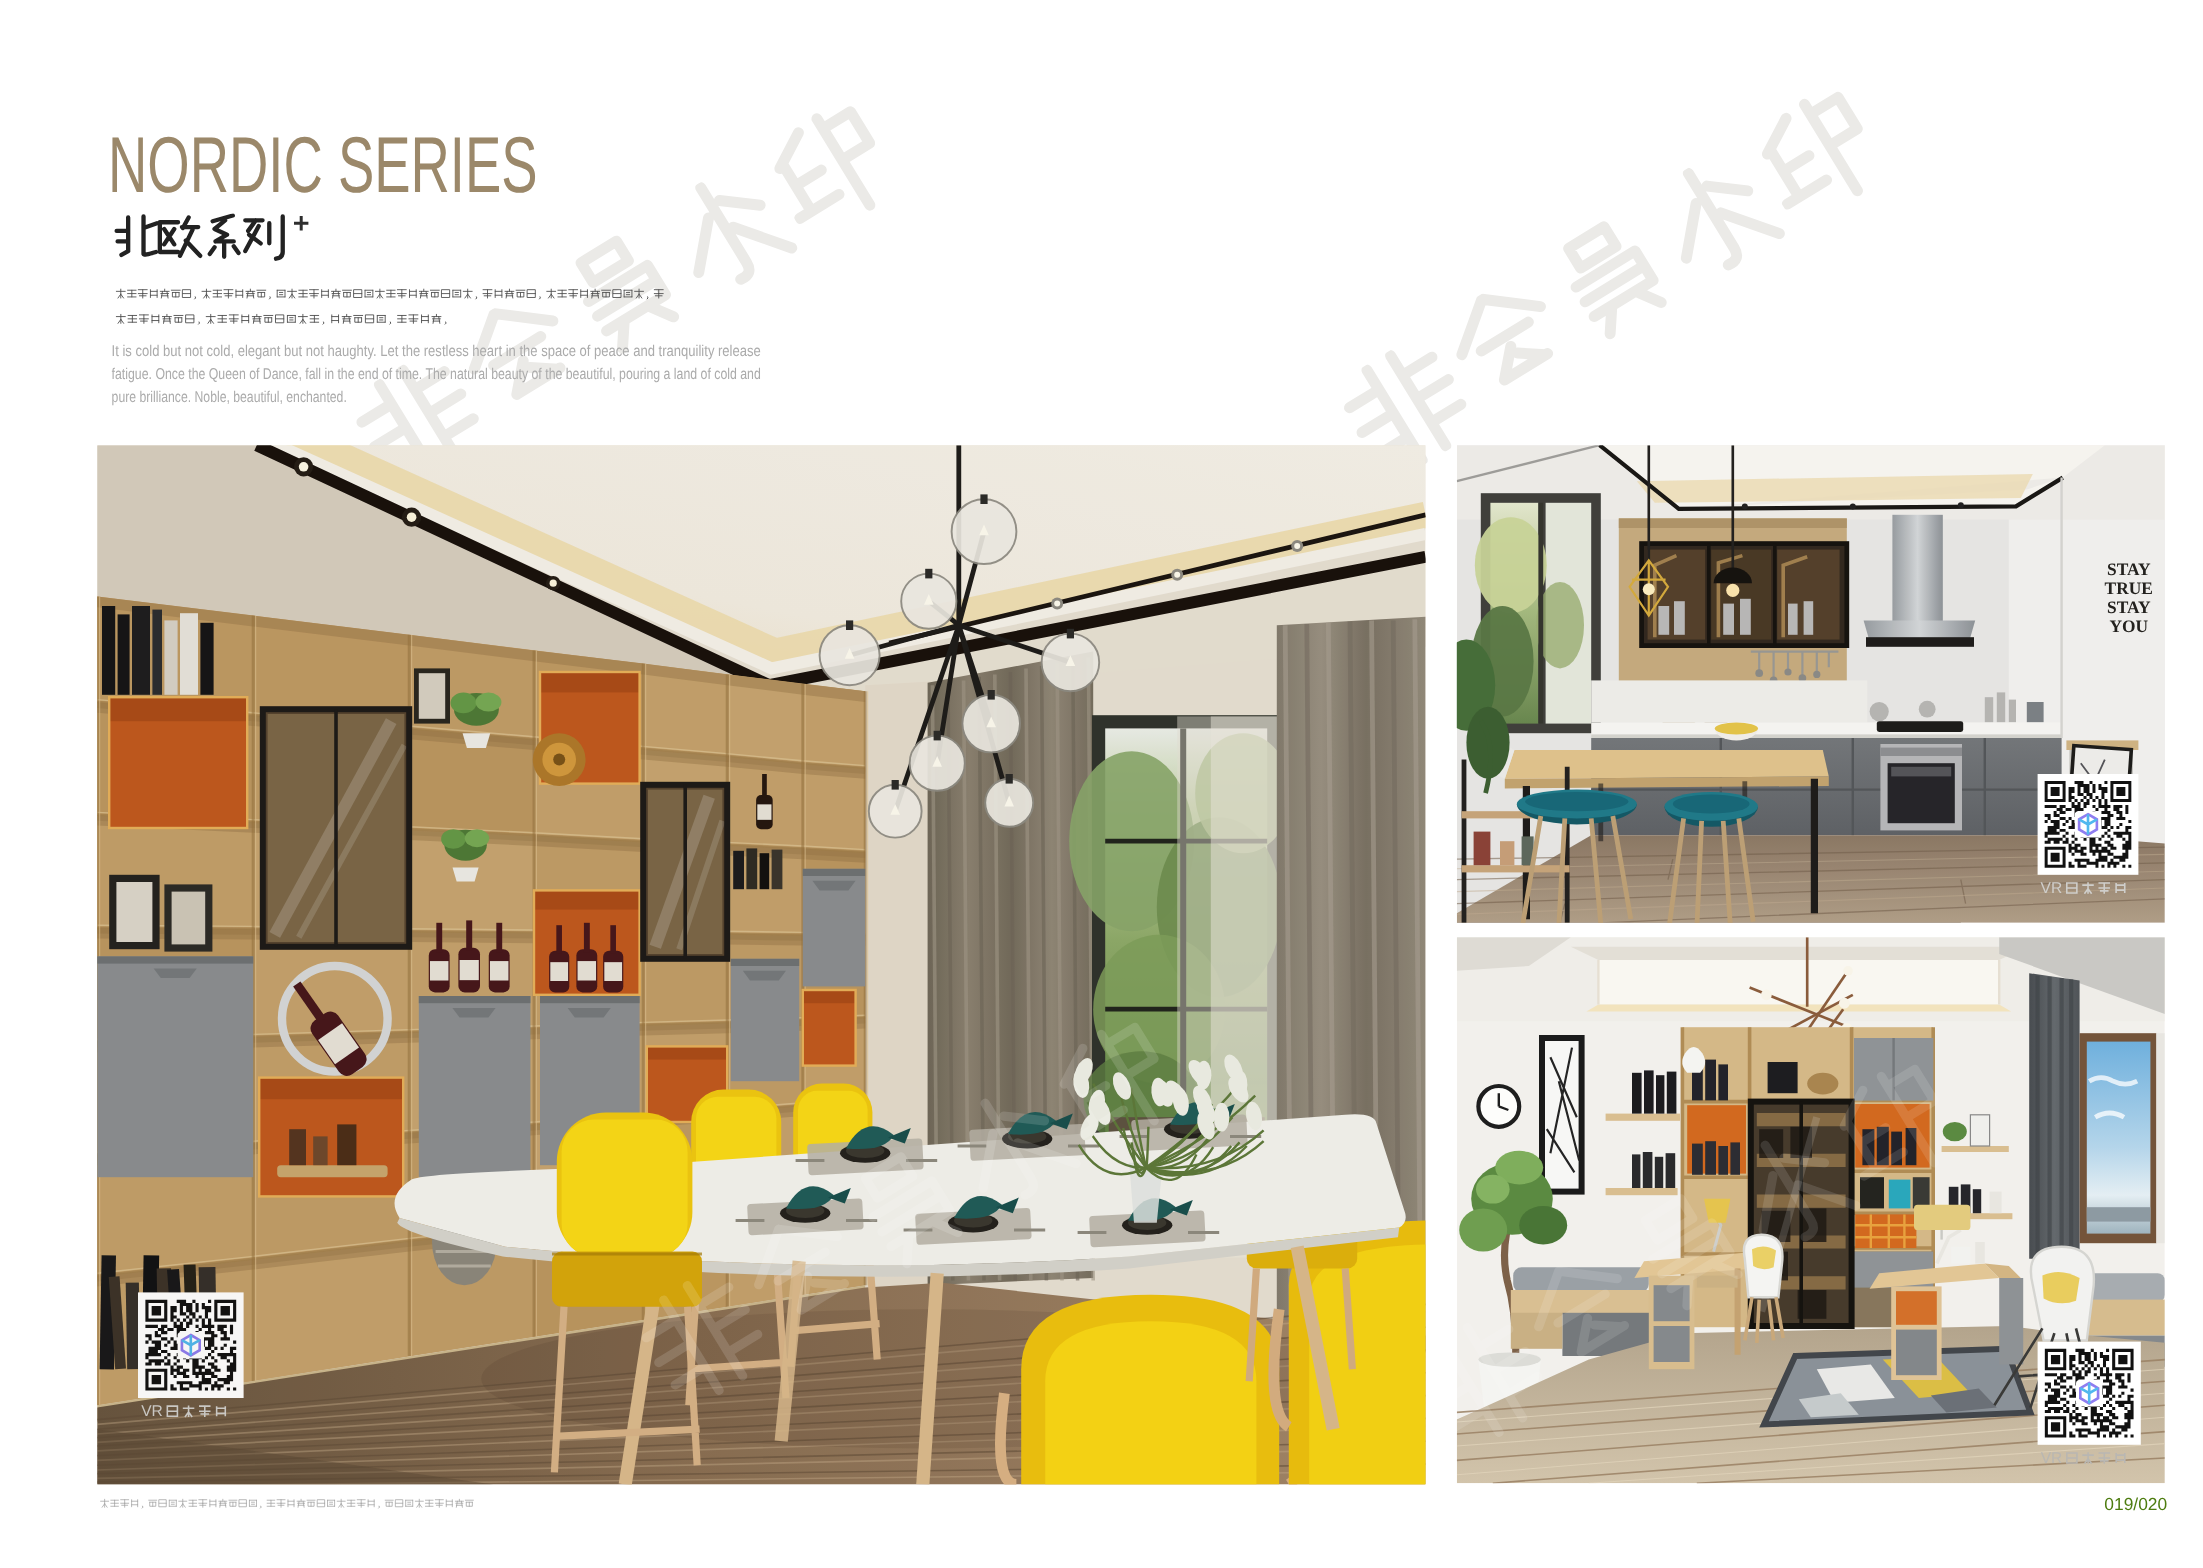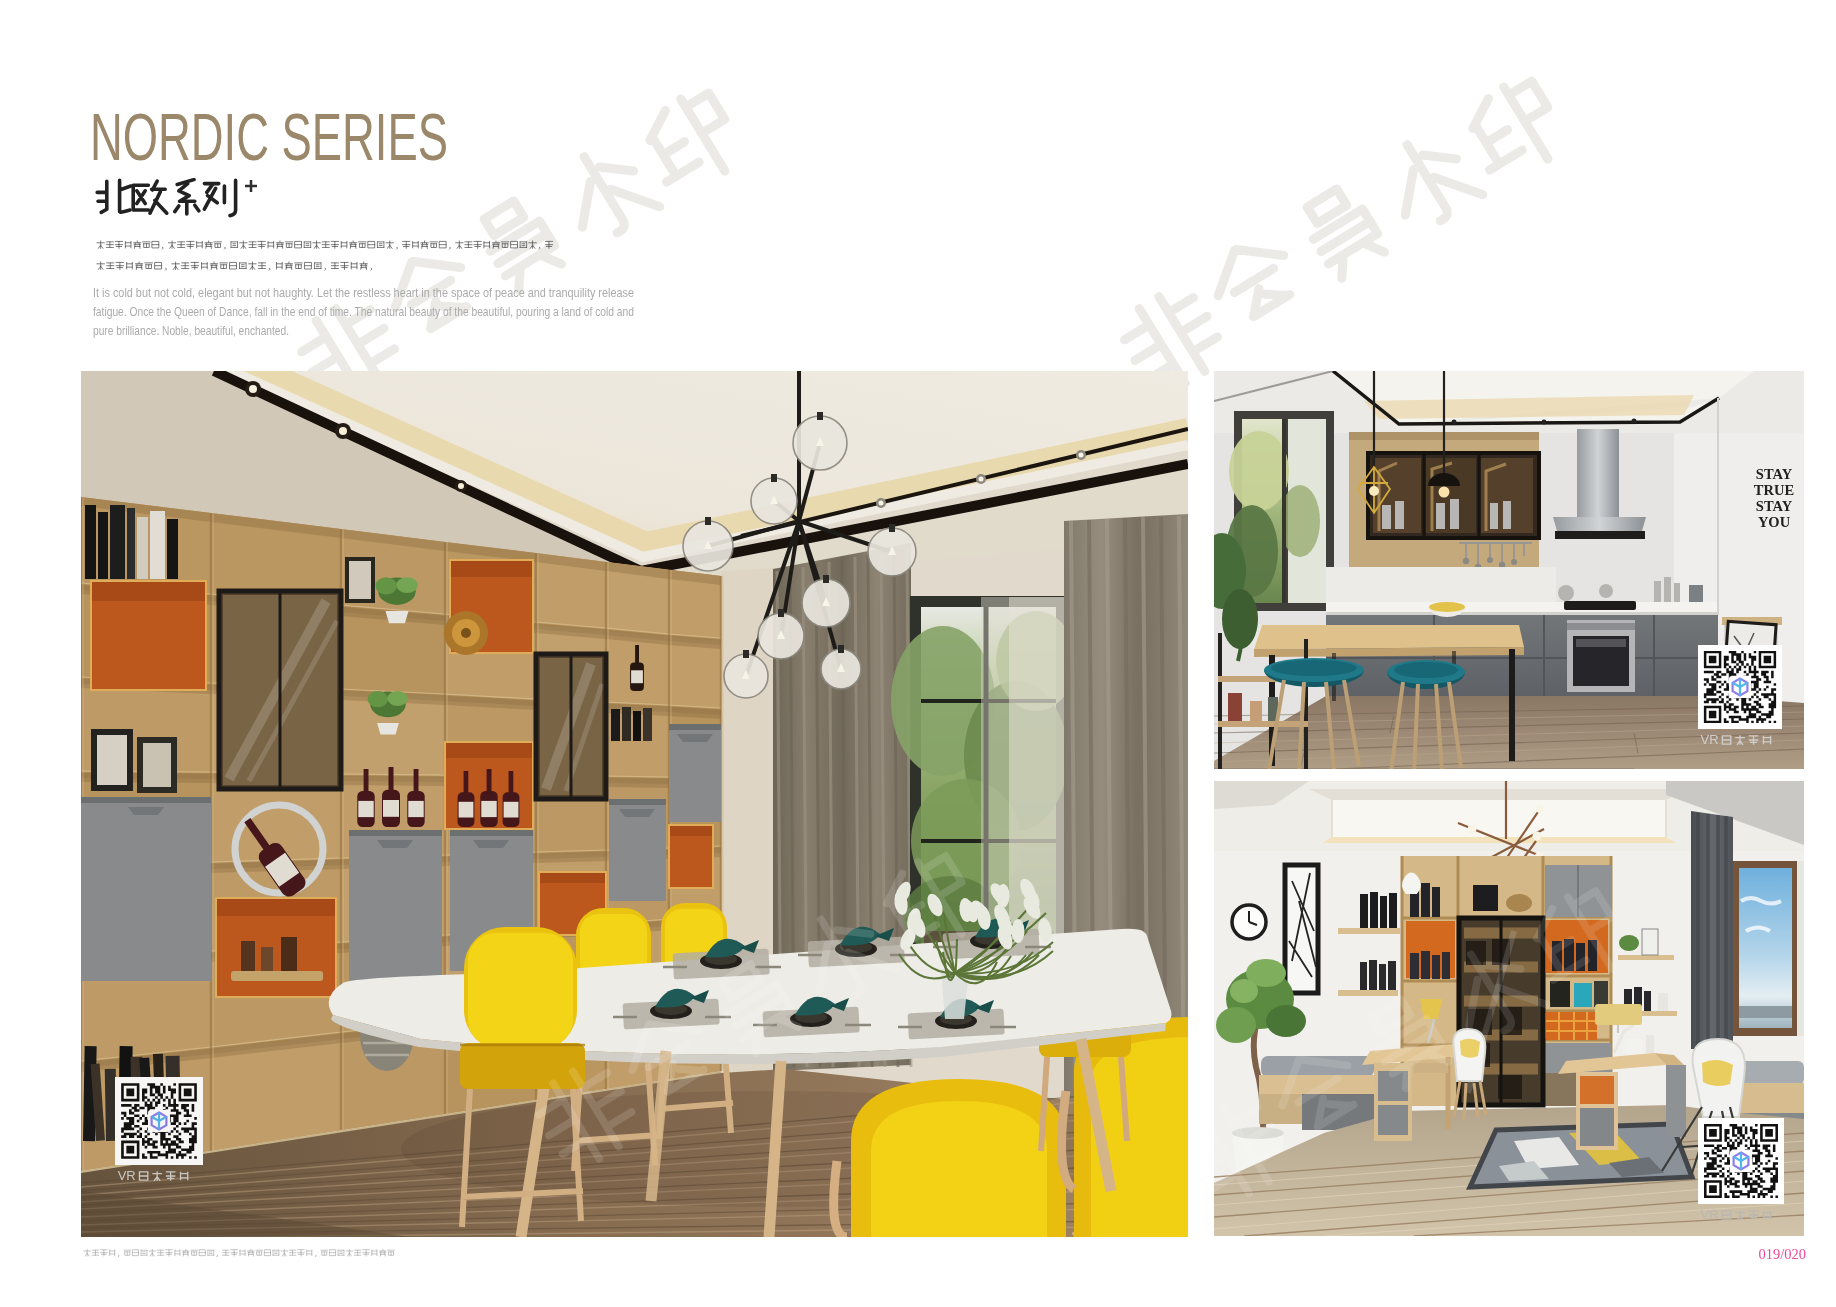--- a/index.html
+++ b/index.html
@@ -1400,13 +1400,13 @@
         <use href="#z6" x="0" y="0" width="8.4" height="8.4" transform="translate(253.8,0.5)"></use>
         <use href="#z3" x="0" y="0" width="8.4" height="8.4" transform="translate(262.2,0.5)"></use>
         <use href="#z0" x="0" y="0" width="8.4" height="8.4" transform="translate(270.5,0.5)"></use>
         <use href="#z5" x="0" y="0" width="8.4" height="8.4" transform="translate(278.9,0.5)"></use>
         <use href="#z2" x="0" y="0" width="8.4" height="8.4" transform="translate(287.2,0.5)"></use>
         <use href="#z7" x="0" y="0" width="8.4" height="8.4" transform="translate(295.6,0.5)"></use>
         <use href="#z4" x="0" y="0" width="8.4" height="8.4" transform="translate(303.9,0.5)"></use>
       </g>
     </svg>
 
-<div class="abs" style="left:1690px;top:1246px;width:92px;text-align:right;font-size:14.5px;color:#ec4899;font-family:Liberation Serif, serif;">019/020</div>
+<div class="abs" style="left:1690px;top:1246px;width:92px;text-align:right;font-size:14.5px;color:#4d7c0f;">019/020</div>
 </div>
 </body></html>

